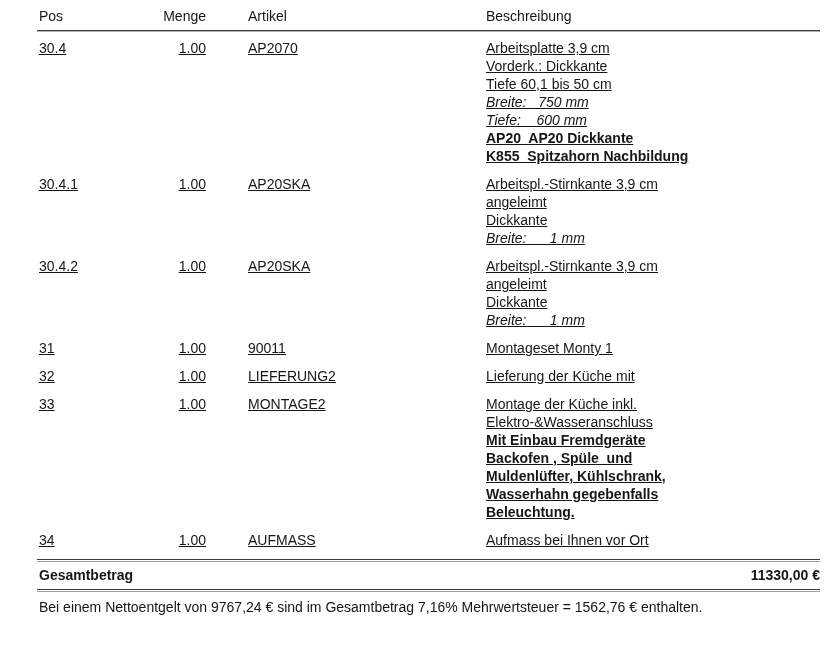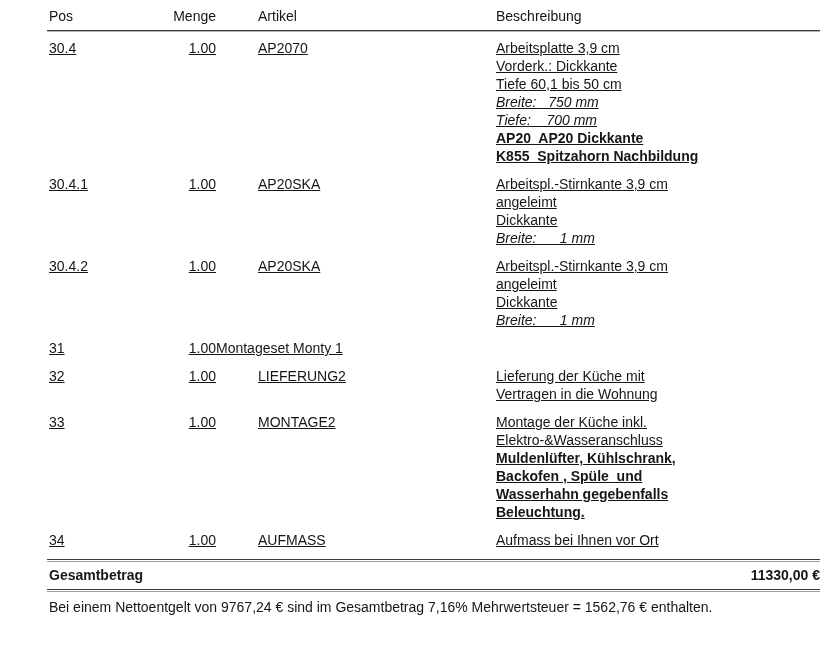--- a/index.html
+++ b/index.html
@@ -1,21 +1,21 @@
 <!DOCTYPE html>
 <html><head>
 <meta charset="utf-8">
 <style>
   html,body{margin:0;padding:0;}
   body{
     width:828px;height:654px;background:#ffffff;
     font-family:"Liberation Sans","DejaVu Sans",sans-serif;
     font-size:14px;color:#161616;overflow:hidden;
   }
-  .page{padding:7px 8px 0 30px;margin-left:19px;}
+  .page{padding:7px 8px 0 39px;}
   .grid{display:grid;grid-template-columns:116px 51px 280px auto;}
   .cell{line-height:18px;}
   .col-menge{text-align:right;}
   .col-artikel{padding-left:42px;}
   .thead .cell{line-height:18px;}
   .hr-head{
     height:2px;margin:5px 0 7px -2px;
     background:linear-gradient(to bottom,#3d3d3d 0 50%,#b6b6b6 50% 100%);
   }
   .row{margin-bottom:10px;text-decoration:underline;}
@@ -49,21 +49,21 @@
   <div>
   <div class="grid row">
     <div class="cell">30.4</div>
     <div class="cell col-menge">1.00</div>
     <div class="cell col-artikel">AP2070</div>
     <div class="cell">
           <div class="line normal">Arbeitsplatte 3,9 cm</div>
           <div class="line normal">Vorderk.: Dickkante</div>
           <div class="line normal">Tiefe 60,1 bis 50 cm</div>
           <div class="line italic">Breite:   750 mm</div>
-          <div class="line italic">Tiefe:    700 mm</div>
+          <div class="line italic">Tiefe:    600 mm</div>
           <div class="line bold">AP20  AP20 Dickkante</div>
           <div class="line bold">K855  Spitzahorn Nachbildung</div>
         </div>
   </div>
 
   <div class="grid row">
     <div class="cell">30.4.1</div>
     <div class="cell col-menge">1.00</div>
     <div class="cell col-artikel">AP20SKA</div>
     <div class="cell">
@@ -82,44 +82,45 @@
           <div class="line normal">Arbeitspl.-Stirnkante 3,9 cm</div>
           <div class="line normal">angeleimt</div>
           <div class="line normal">Dickkante</div>
           <div class="line italic">Breite:      1 mm</div>
         </div>
   </div>
 
   <div class="grid row">
     <div class="cell">31</div>
     <div class="cell col-menge">1.00</div>
+    <div class="cell col-artikel">90011</div>
     <div class="cell">
           <div class="line normal">Montageset Monty 1</div>
         </div>
   </div>
 
   <div class="grid row">
     <div class="cell">32</div>
     <div class="cell col-menge">1.00</div>
     <div class="cell col-artikel">LIEFERUNG2</div>
     <div class="cell">
           <div class="line normal">Lieferung der Küche mit</div>
-          <div class="line normal">Vertragen in die Wohnung</div>
         </div>
   </div>
 
   <div class="grid row">
     <div class="cell">33</div>
     <div class="cell col-menge">1.00</div>
     <div class="cell col-artikel">MONTAGE2</div>
     <div class="cell">
           <div class="line normal">Montage der Küche inkl.</div>
           <div class="line normal">Elektro-&amp;Wasseranschluss</div>
+          <div class="line bold">Mit Einbau Fremdgeräte</div>
+          <div class="line bold">Backofen , Spüle  und</div>
           <div class="line bold">Muldenlüfter, Kühlschrank,</div>
-          <div class="line bold">Backofen , Spüle  und</div>
           <div class="line bold">Wasserhahn gegebenfalls</div>
           <div class="line bold">Beleuchtung.</div>
         </div>
   </div>
 
   <div class="grid row">
     <div class="cell">34</div>
     <div class="cell col-menge">1.00</div>
     <div class="cell col-artikel">AUFMASS</div>
     <div class="cell">

